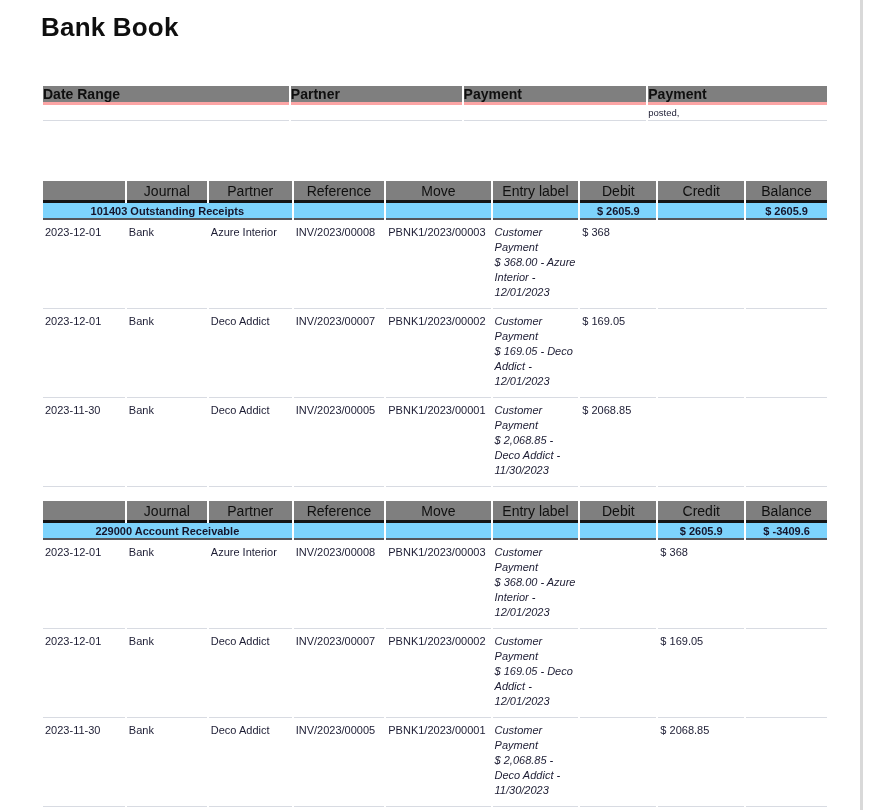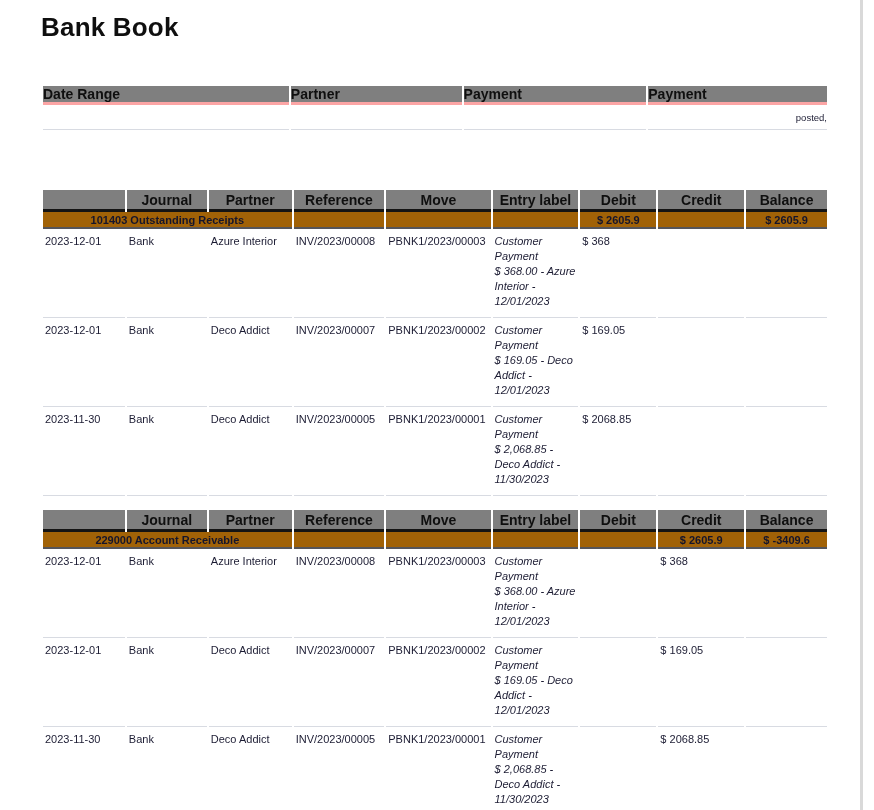--- a/index.html
+++ b/index.html
@@ -37,40 +37,40 @@
     font-size: 14px;
     font-weight: 700;
     height: 17px;
     text-align: left;
     vertical-align: middle;
     border-bottom: 3px solid #fca5a5;
   }
   table.filters td.filter-value {
     font-size: 9.5px;
     color: #1c1c33;
-    text-align: right;
-    vertical-align: middle;
-    height: 25px;
+    text-align: left;
+    vertical-align: middle;
+    height: 16px;
     border-bottom: 1px solid #d8dbe2;
   }
   
   table.ledger { margin-top: 60px; }
   table.ledger + table.ledger { margin-top: 14px; }
   table.ledger th {
     background: #7f7f7f;
     color: #0f0f0f;
     font-size: 14px;
-    font-weight: 700;
+    font-weight: 400;
     height: 22px;
     text-align: center;
     vertical-align: middle;
     border-bottom: 3px solid #141414;
   }
   tr.group-row td {
-    background: #a16207;
+    background: #7dd3fc;
     color: #15152b;
     font-size: 11px;
     font-weight: 700;
     height: 17px;
     text-align: center;
     vertical-align: middle;
     border-bottom: 2px solid #55555a;
   }
   tr.data-row td {
     font-size: 11px;

